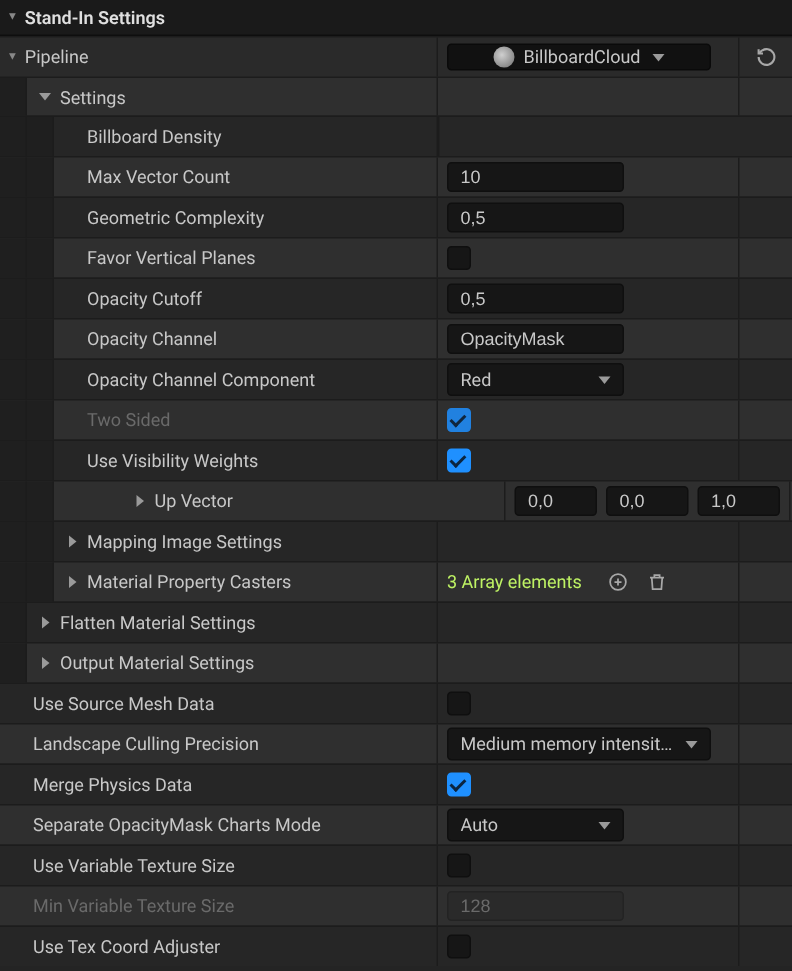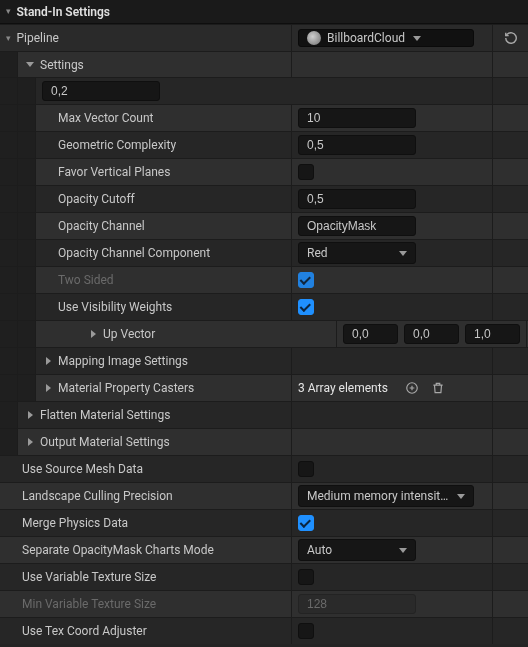--- a/index.html
+++ b/index.html
@@ -156,21 +156,21 @@
   .pipeline-combo {
     background: #111;
     border: 1px solid #0a0a0a;
     border-radius: 3px;
     height: 18px;
     display: flex;
     align-items: center;
     padding: 0 8px;
     gap: 8px;
     width: 176px;
-    justify-content: flex-start;
+    justify-content: center;
     cursor: pointer;
   }
   .pipeline-combo .left { display:flex; align-items:center; gap:6px; }
   .circ {
     width: 14px; height: 14px; border-radius: 50%;
     background: radial-gradient(circle at 40% 40%, #cfcfcf, #6e6e6e);
     display:inline-block;
   }
   .caret {
     width:0;height:0;
@@ -179,21 +179,21 @@
     border-top:5px solid #9a9a9a;
   }
   .reset-icn {
     width:16px;height:16px;cursor:pointer;display:inline-flex;align-items:center;justify-content:center;
   }
   .reset-icn svg { width:14px;height:14px; }
   .plus-circ, .trash {
     width:16px;height:16px;color:#a8a8a8;cursor:pointer;display:inline-flex;align-items:center;justify-content:center;
   }
   .plus-circ svg, .trash svg { width:14px;height:14px; }
-  .val-static { color:#e5e5e5; }
+  .val-static { color:#bef264; }
   .r-icons { display:flex; gap:10px; margin-left:10px; }
   .double-chev { display:flex;align-items:center; gap:-1px;}
   .double-chev span { font-size:9px;color:#888;line-height:1;}
 </style>
 </head>
 <body>
 
 <div class="panel-header">
   <span class="double-chev">
       <span>▾</span>
@@ -239,22 +239,23 @@
   </div>
   <div class="val-col"></div>
     <div class="gutter"></div>
 </div>
 
 <div class="row shade-b top-border">
   <div class="depth-stripes">
       <div class="stripe"></div>
       <div class="stripe"></div>
     </div>
-  <div class="val-col">
-    <input class="input-num" value="0,2" style="">
+  <div class="label-col" style="flex-basis:256px;">
+    <span class="expander"></span>
+    <span class="label-text">Billboard Density</span>
   </div>
     <div class="gutter"></div>
 </div>
 
 <div class="row shade-a top-border">
   <div class="depth-stripes">
       <div class="stripe"></div>
       <div class="stripe"></div>
     </div>
   <div class="label-col" style="flex-basis:256px;">

